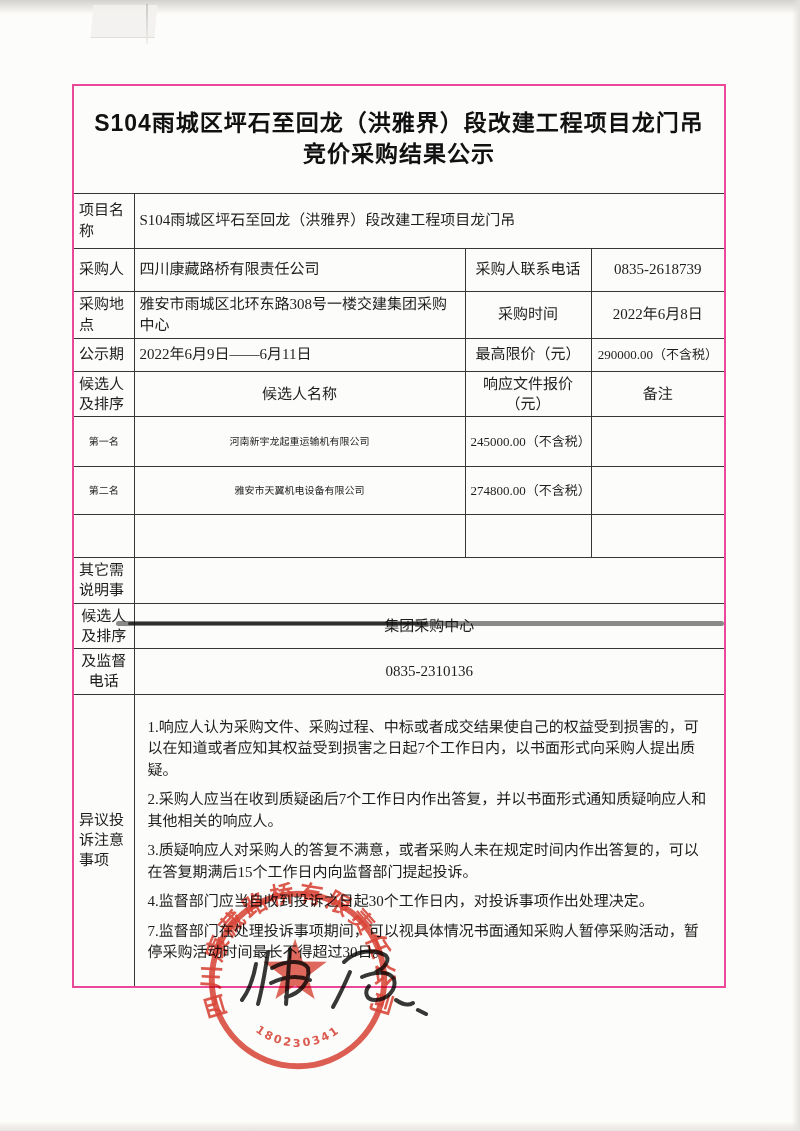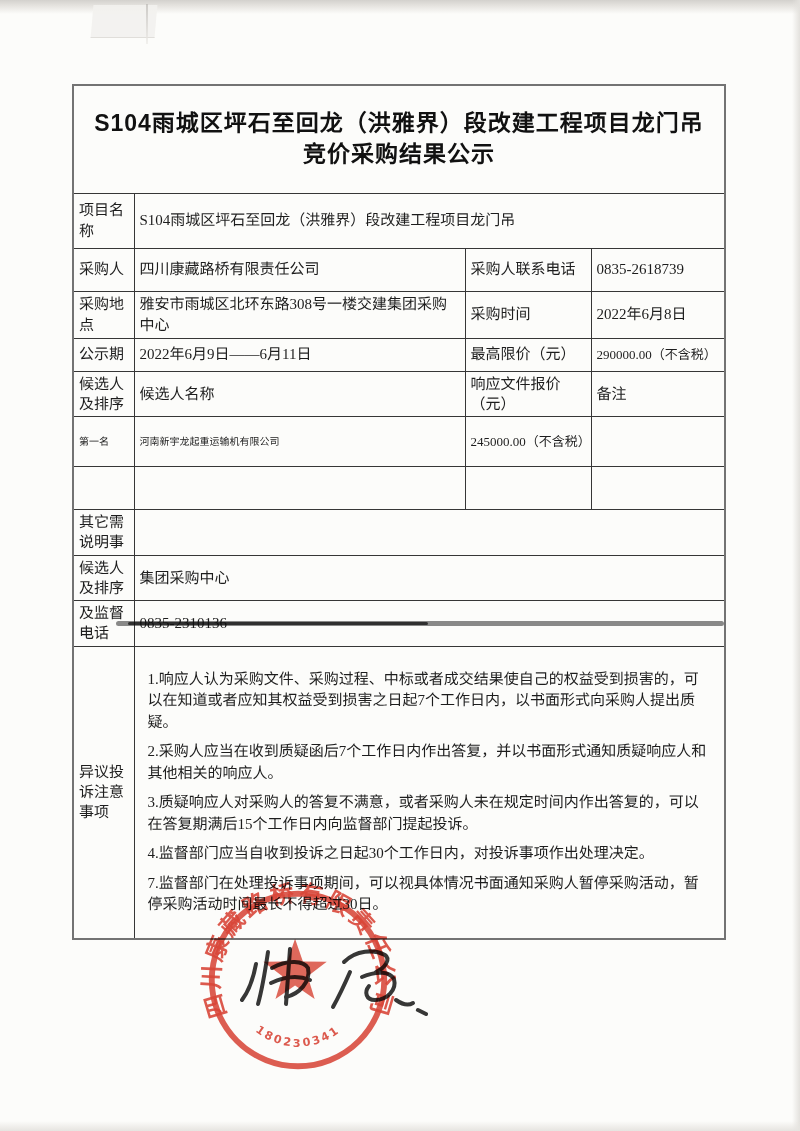--- a/index.html
+++ b/index.html
@@ -19,28 +19,28 @@
   .fold-notch{position:absolute;left:92px;top:5px;width:64px;height:32px;
     background:#f3f2ef;border-bottom:1px solid #dddbd7;transform:skewX(-5deg);opacity:.9;}
   .fold-crease{position:absolute;left:146px;top:4px;width:2px;height:40px;
     background:linear-gradient(#b9b6b2,#eceae6);opacity:.65;}
 
   table.doc{
     position:absolute;left:72px;top:84px;width:652px;
     border-collapse:collapse;table-layout:fixed;
     font-size:15px;
   }
-  table.doc{border:2px solid #737373;padding-left:44px;}
+  table.doc{border:2px solid #ec4899;padding-left:44px;}
   table.doc td{
     border:1.5px solid #363636;
     padding:2px 5px;vertical-align:middle;line-height:1.35;
     overflow:hidden;
   }
   td.lblcol{padding:2px 3px;}
-  .ctr{}
+  .ctr{text-align:center;}
   .title-cell{
     vertical-align:top;text-align:center;padding-top:30px;
     font-family:"Liberation Sans","DejaVu Sans",sans-serif;
     font-weight:bold;font-size:23px;line-height:29px;letter-spacing:1px;color:#111;
   }
   .sm{font-size:13px;margin-top:32px;}
   .md{font-size:10px;}
   .w6{display:inline-block;max-width:90px;}
   .obj-cell{padding:8px 10px 8px 6px;}
   .obj-cell p{margin:8px;line-height:21.5px;text-align:left;}
@@ -107,20 +107,26 @@
       <td class="ctr">候选人名称</td>
       <td class="ctr"><span class="w6">响应文件报价（元）</span></td>
       <td class="ctr">备注</td>
     </tr>
     <tr style="height:50px">
       <td class="lblcol ctr md">第一名</td>
       <td class="ctr md">河南新宇龙起重运输机有限公司</td>
       <td class="ctr sm">245000.00（不含税）</td>
       <td class="ctr"></td>
     </tr>
+    <tr style="height:48px">
+      <td class="lblcol ctr md">第二名</td>
+      <td class="ctr md">雅安市天翼机电设备有限公司</td>
+      <td class="ctr sm">274800.00（不含税）</td>
+      <td class="ctr"></td>
+    </tr>
     <tr style="height:43px">
       <td class="lblcol ctr"></td>
       <td class="ctr"></td>
       <td class="ctr"></td>
       <td class="ctr"></td>
     </tr>
     <tr style="height:34px">
       <td class="lblcol">其它需说明事</td>
       <td colspan="3"></td>
     </tr>

